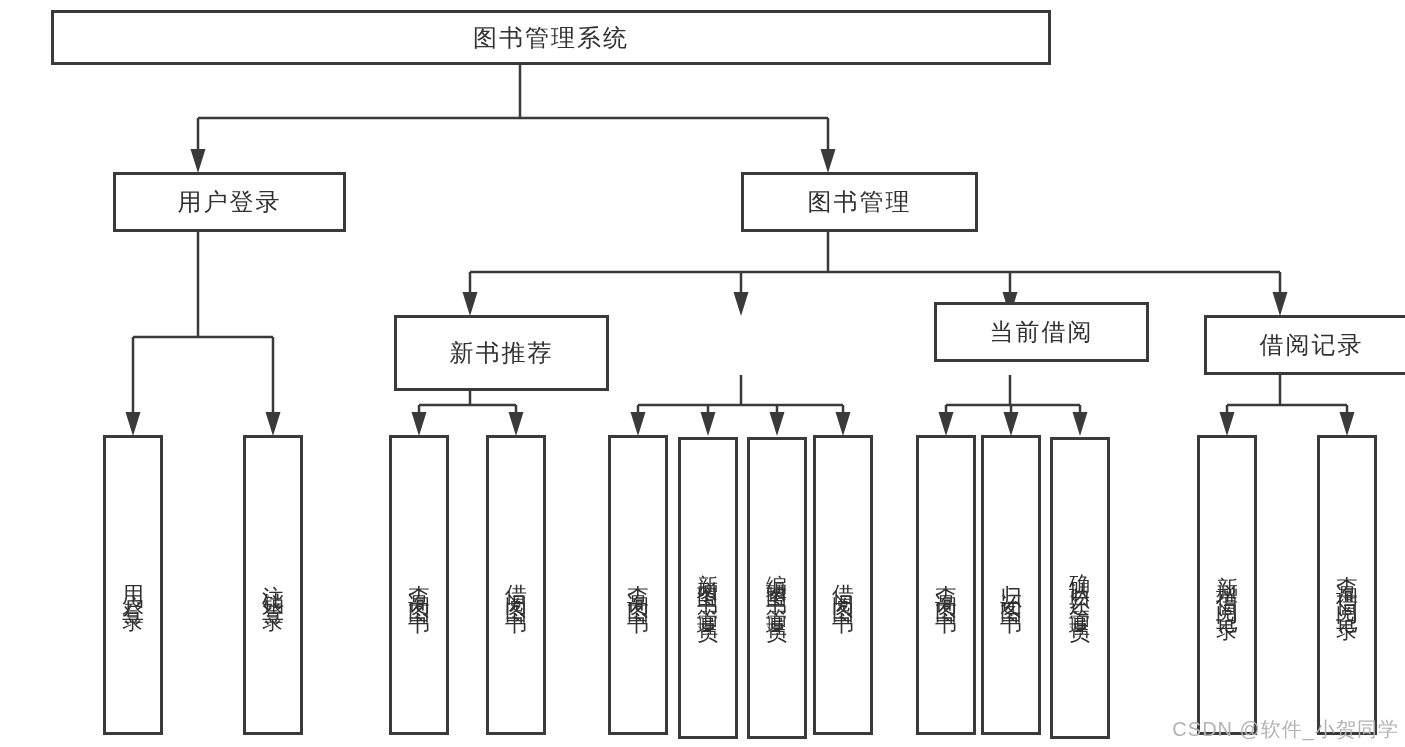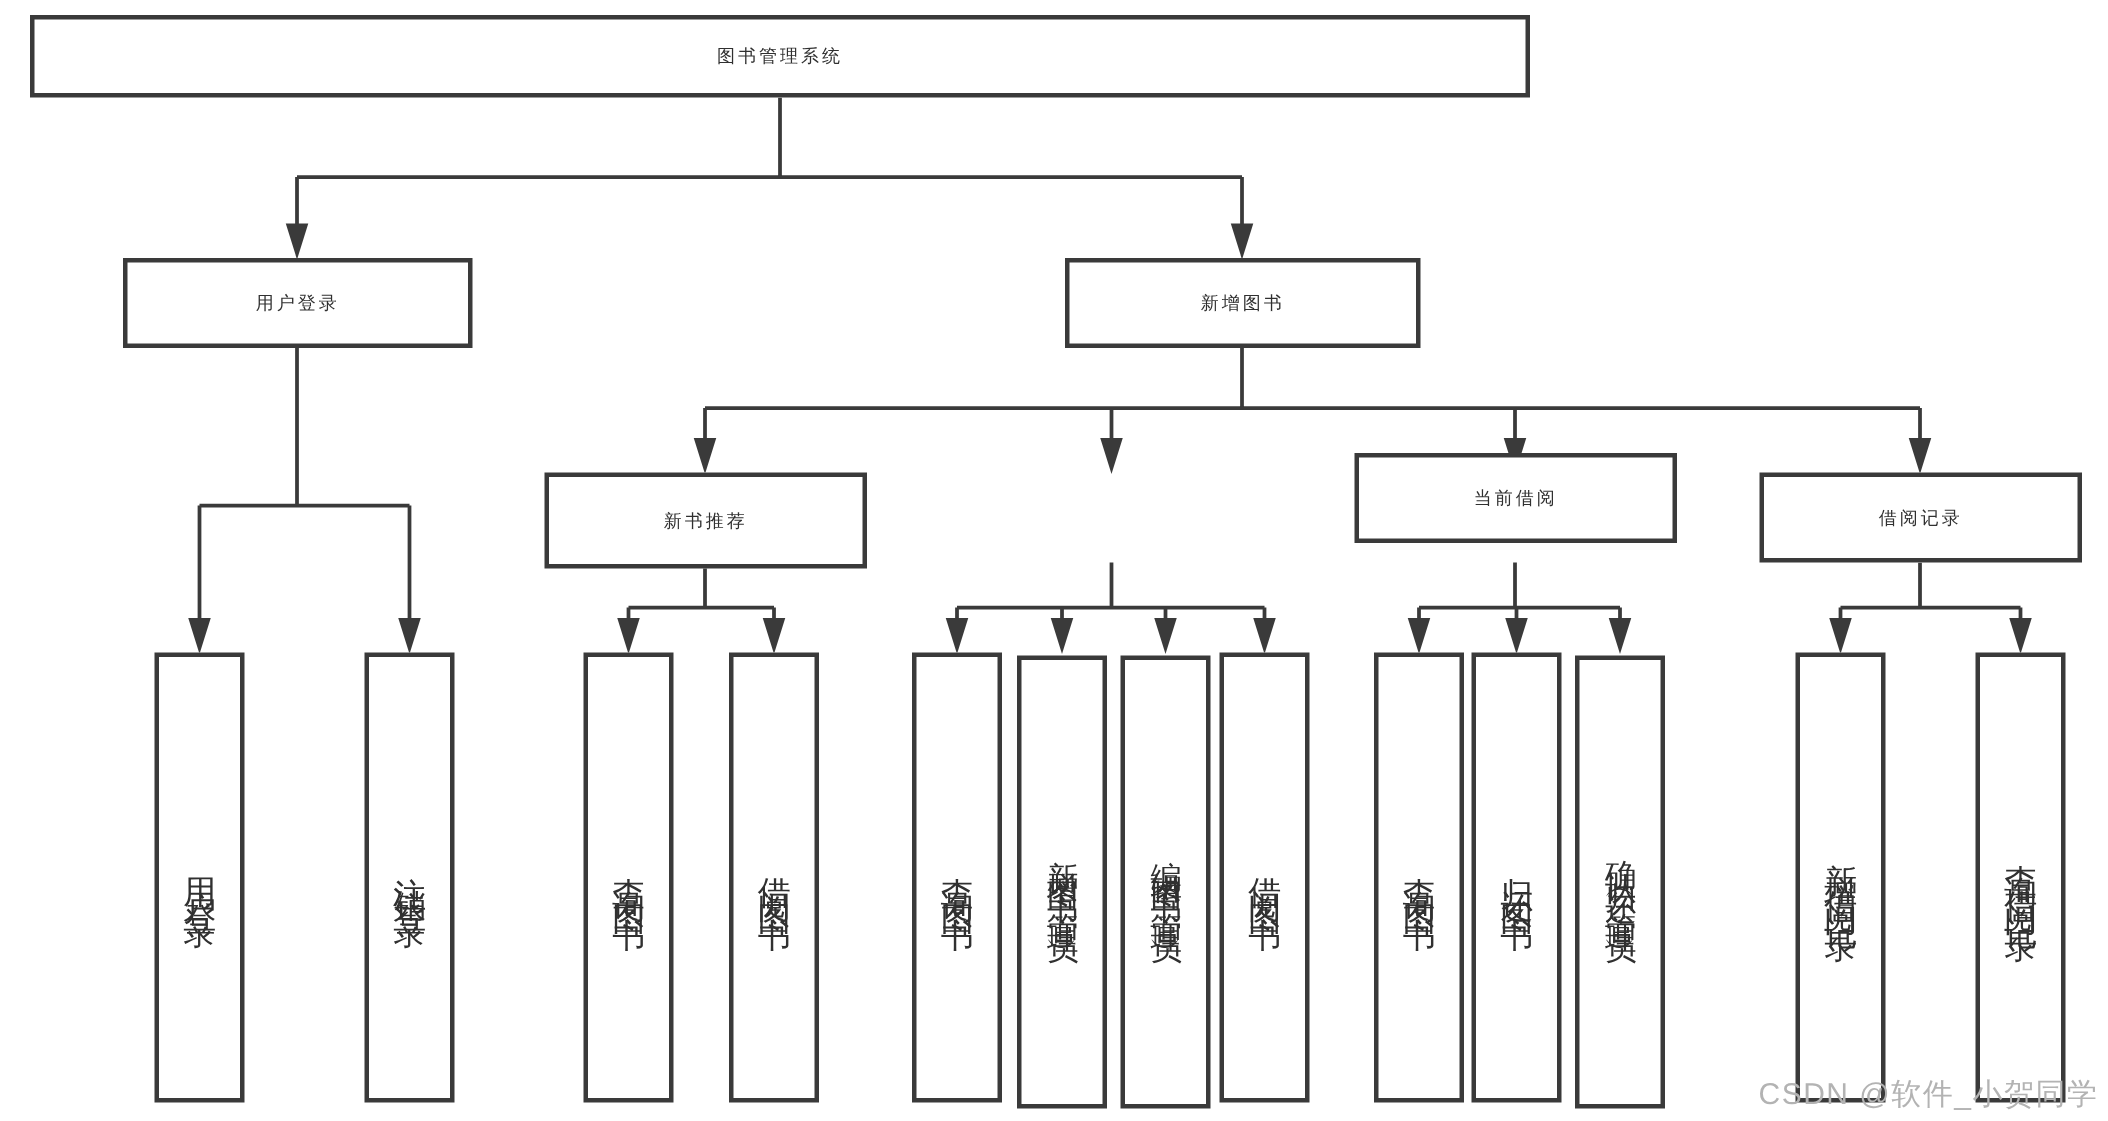--- a/index.html
+++ b/index.html
@@ -34,23 +34,24 @@
     position: absolute;
     box-sizing: border-box;
     border: 3px solid var(--line, #3a3a3a);
     background: #ffffff;
     color: var(--text, #303030);
     display: flex;
     align-items: center;
     justify-content: center;
   }
   .hbox {
-    font-size: 12px;
+    font-size: 24px;
     letter-spacing: 2px;
     white-space: nowrap;
+    margin-left: 31px;
   }
   .vbox .vtext {
     writing-mode: vertical-rl;
     text-orientation: mixed;
     font-size: 22px;
     line-height: 1.1;
     letter-spacing: 9px;
     color: var(--text, #303030);
   }
   .vbox.dense .vtext {
@@ -107,23 +108,23 @@
         <polygon points="1003.5,412 1018.5,412 1011,436"></polygon>
         <polygon points="1072.5,412 1087.5,412 1080,436"></polygon>
         <polygon points="1219.5,412 1234.5,412 1227,436"></polygon>
         <polygon points="1339.5,412 1354.5,412 1347,436"></polygon>
       </g>
   </svg>
 
   <div class="node hbox" style="left:20px;top:10px;width:1000px;height:55px">图书管理系统</div>
 
   <div class="node hbox" style="left:82px;top:172px;width:233px;height:60px">用户登录</div>
-  <div class="node hbox" style="left:710px;top:172px;width:237px;height:60px">新增图书</div>
+  <div class="node hbox" style="left:710px;top:172px;width:237px;height:60px">图书管理</div>
 
-  <div class="node hbox" style="left:363px;top:315px;width:215px;height:64px">新书推荐</div>
+  <div class="node hbox" style="left:363px;top:315px;width:215px;height:76px">新书推荐</div>
   <div class="node hbox" style="left:903px;top:302px;width:215px;height:60px">当前借阅</div>
   <div class="node hbox" style="left:1173px;top:315px;width:215px;height:60px">借阅记录</div>
 
   <div class="node vbox" style="left:103px;top:435px;width:60px;height:300px">
     <span class="vtext">用户登录</span>
   </div>
   <div class="node vbox" style="left:243px;top:435px;width:60px;height:300px">
     <span class="vtext">注销登录</span>
   </div>
 

